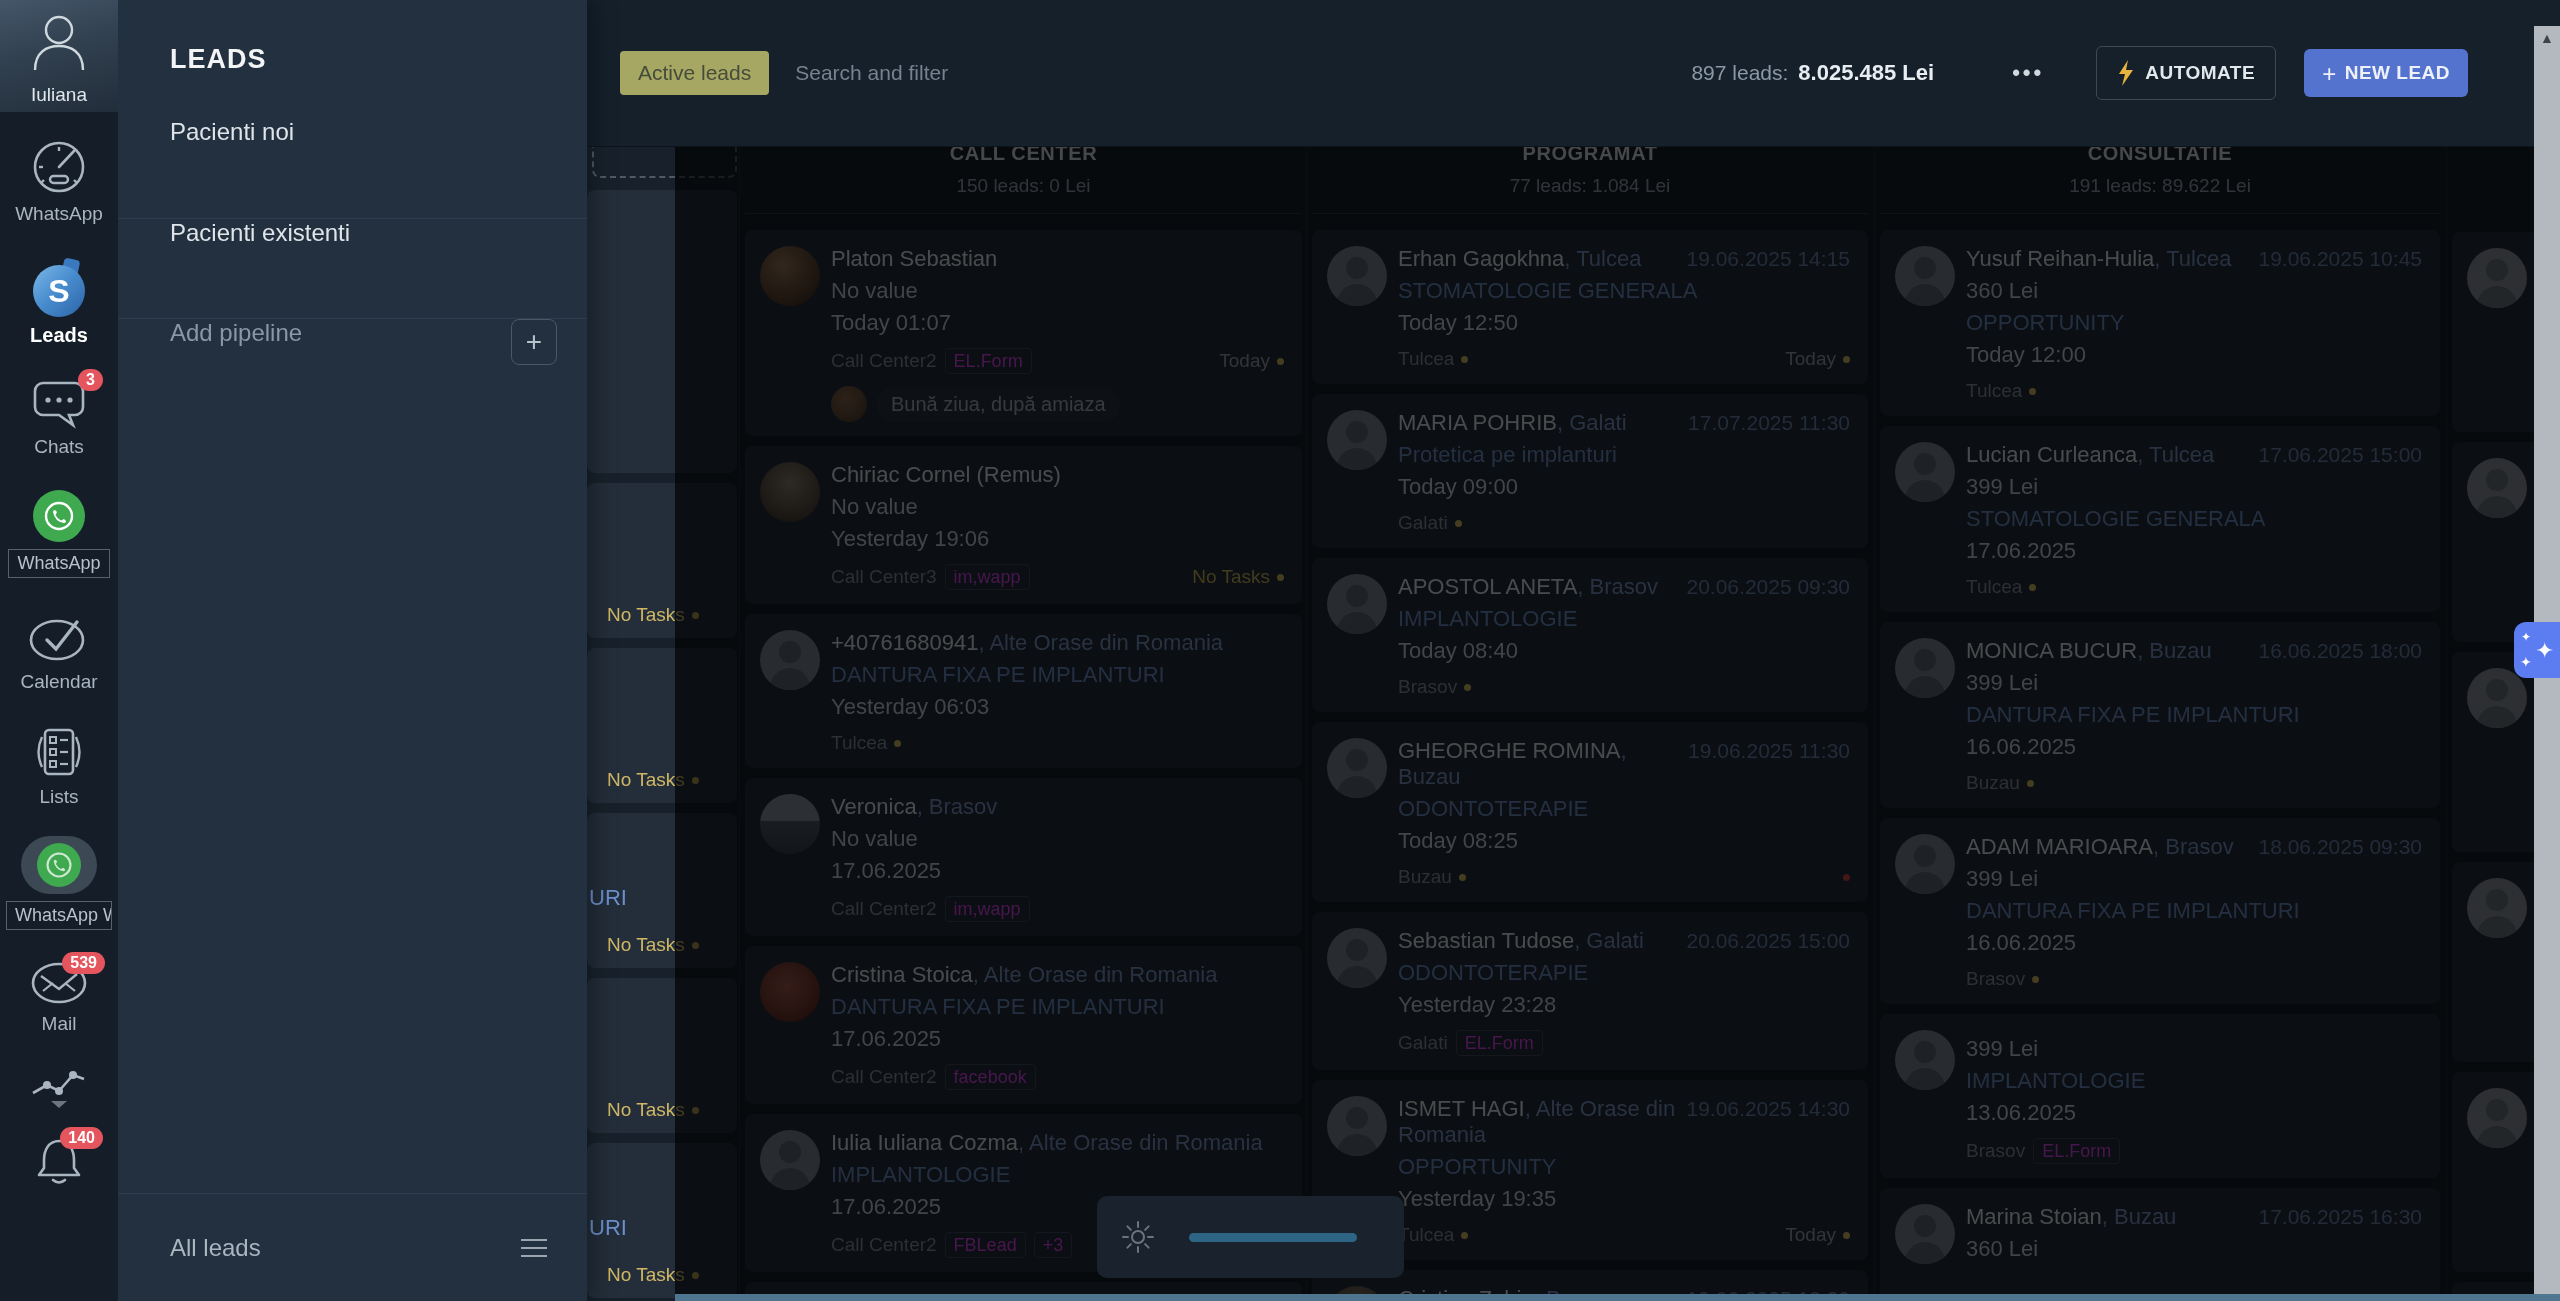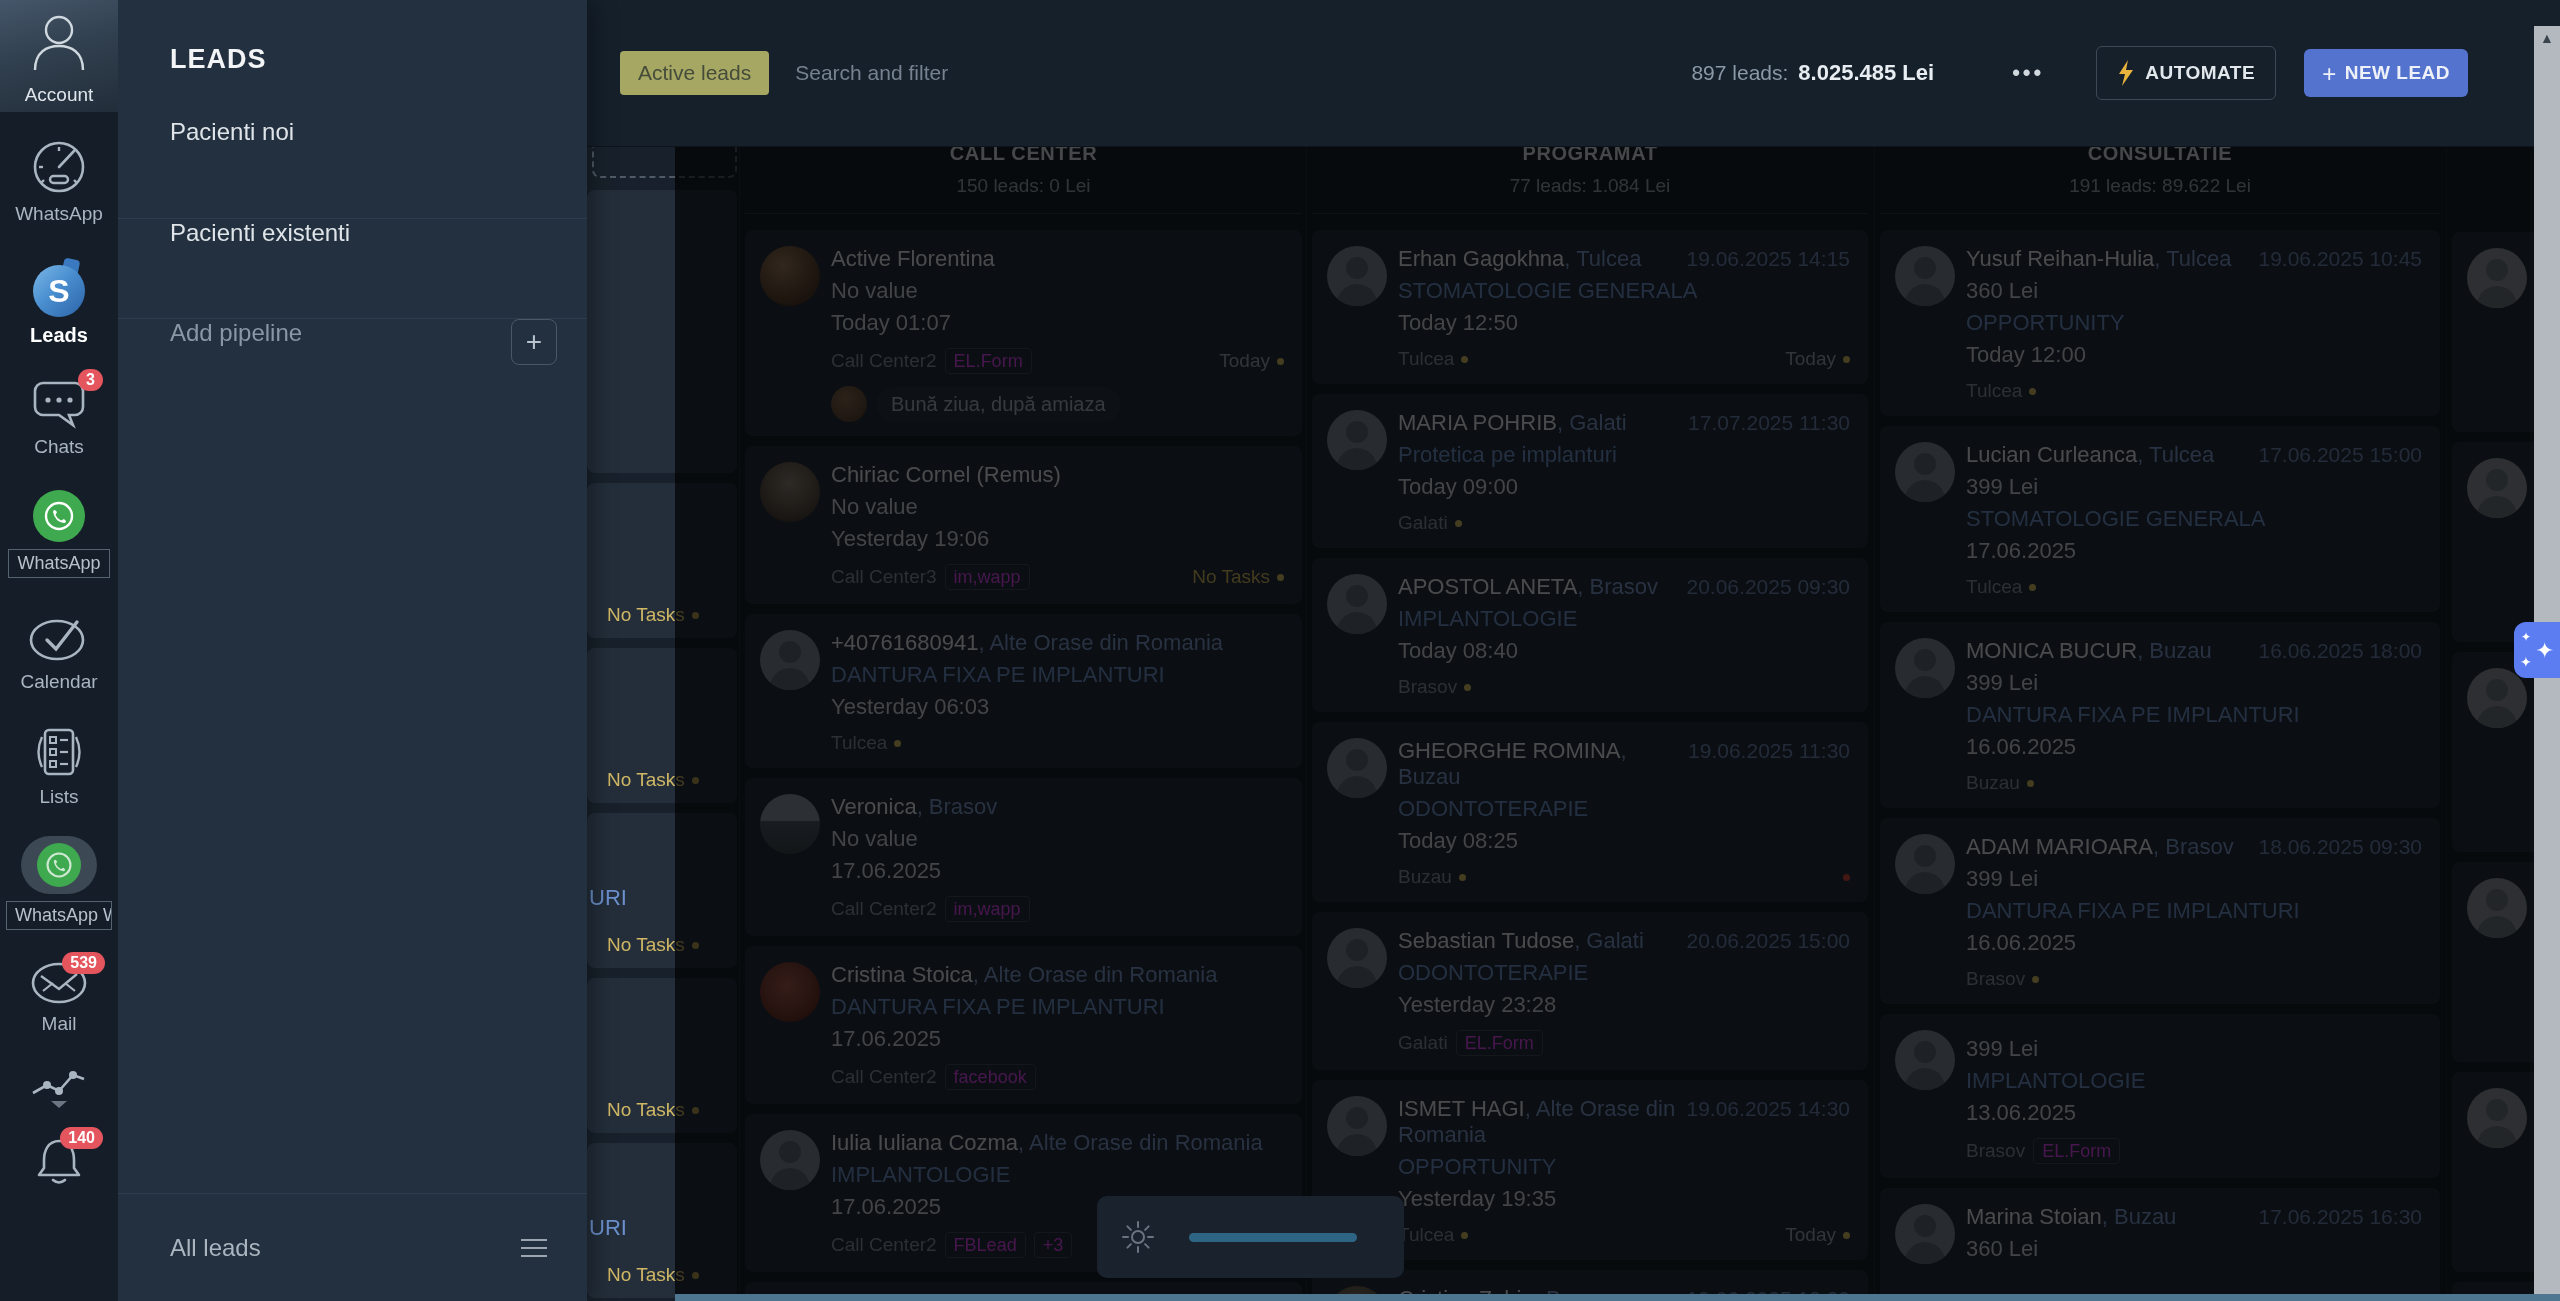--- a/index.html
+++ b/index.html
@@ -180,21 +180,21 @@
     <div id="columns">
         <div class="col" style="left: 158px; width: 557px;">
           <div class="col-head">
             <div class="col-title">CALL CENTER</div>
             <div class="col-count">150 leads: 0 Lei</div>
           </div>
           <div class="cards">
             <div class="card">
               <div class="avatar av-photo1"></div>
               <div class="c-row">
-                <span class="c-name">Active Florentina</span>
+                <span class="c-name">Platon Sebastian</span>
               </div>
               <div class="c-line c-value">No value</div>
               <div class="c-line c-date">Today 01:07</div>
               <div class="c-foot">
                 <span>Call Center2</span>
                 <span class="tag">EL.Form</span>
                 <span class="c-right">
                   <span>Today</span>
                   <span class="dot"></span>
                 </span>
@@ -544,21 +544,21 @@
         </span>
     </div>
   </div>
 
   <div class="sidebar">
     <div class="acct">
       <svg width="56" height="62" viewBox="0 0 56 62">
         <circle cx="28" cy="20" r="13" fill="none" stroke="#cfd8df" stroke-width="2.4"></circle>
         <path d="M4 60 C4 42 16 36 28 36 C40 36 52 42 52 60" fill="none" stroke="#cfd8df" stroke-width="2.4"></path>
       </svg>
-      <div class="acct-label">Account</div>
+      <div class="acct-label">Iuliana</div>
     </div>
 
     <div class="sb-item" style="margin-top:26px">
       <span class="sb-icon">
         <svg width="58" height="58" viewBox="0 0 58 58">
           <circle cx="29" cy="29" r="24" fill="none" stroke="#a9b5c1" stroke-width="2.6"></circle>
           <line x1="29" y1="29" x2="44" y2="13" stroke="#a9b5c1" stroke-width="2.6" stroke-linecap="round"></line>
           <rect x="20" y="38" width="18" height="7" rx="3.5" fill="none" stroke="#a9b5c1" stroke-width="2.4"></rect>
           <line x1="9" y1="29" x2="13" y2="29" stroke="#a9b5c1" stroke-width="2.4"></line>
           <line x1="29" y1="9" x2="29" y2="13" stroke="#a9b5c1" stroke-width="2.4"></line>

